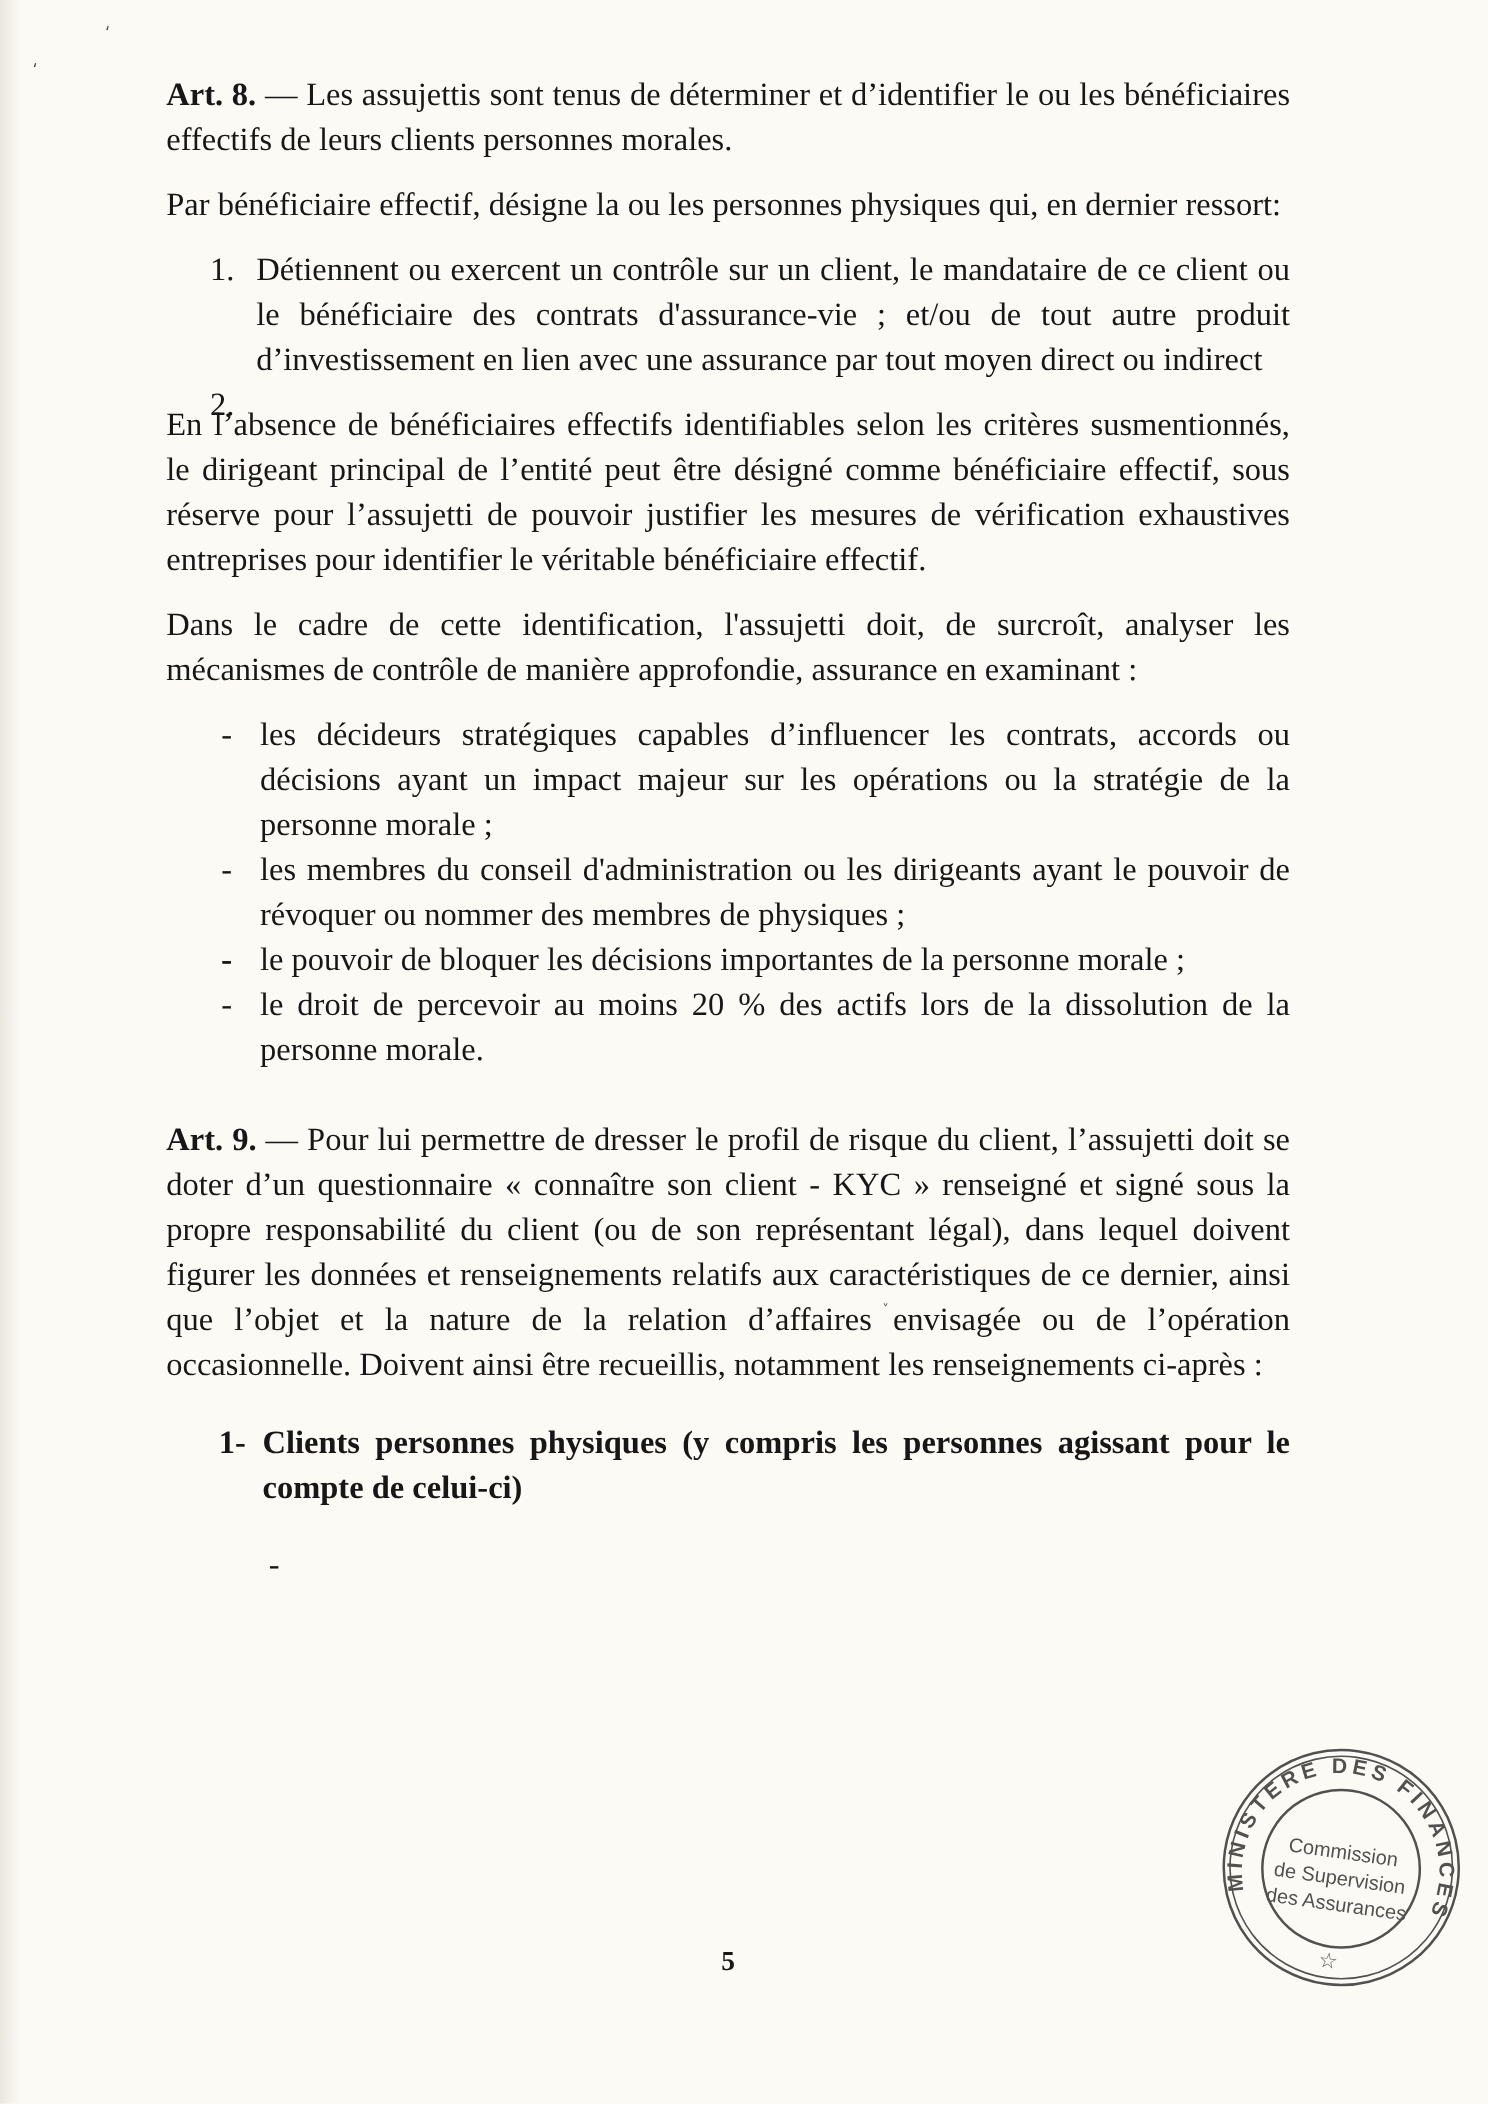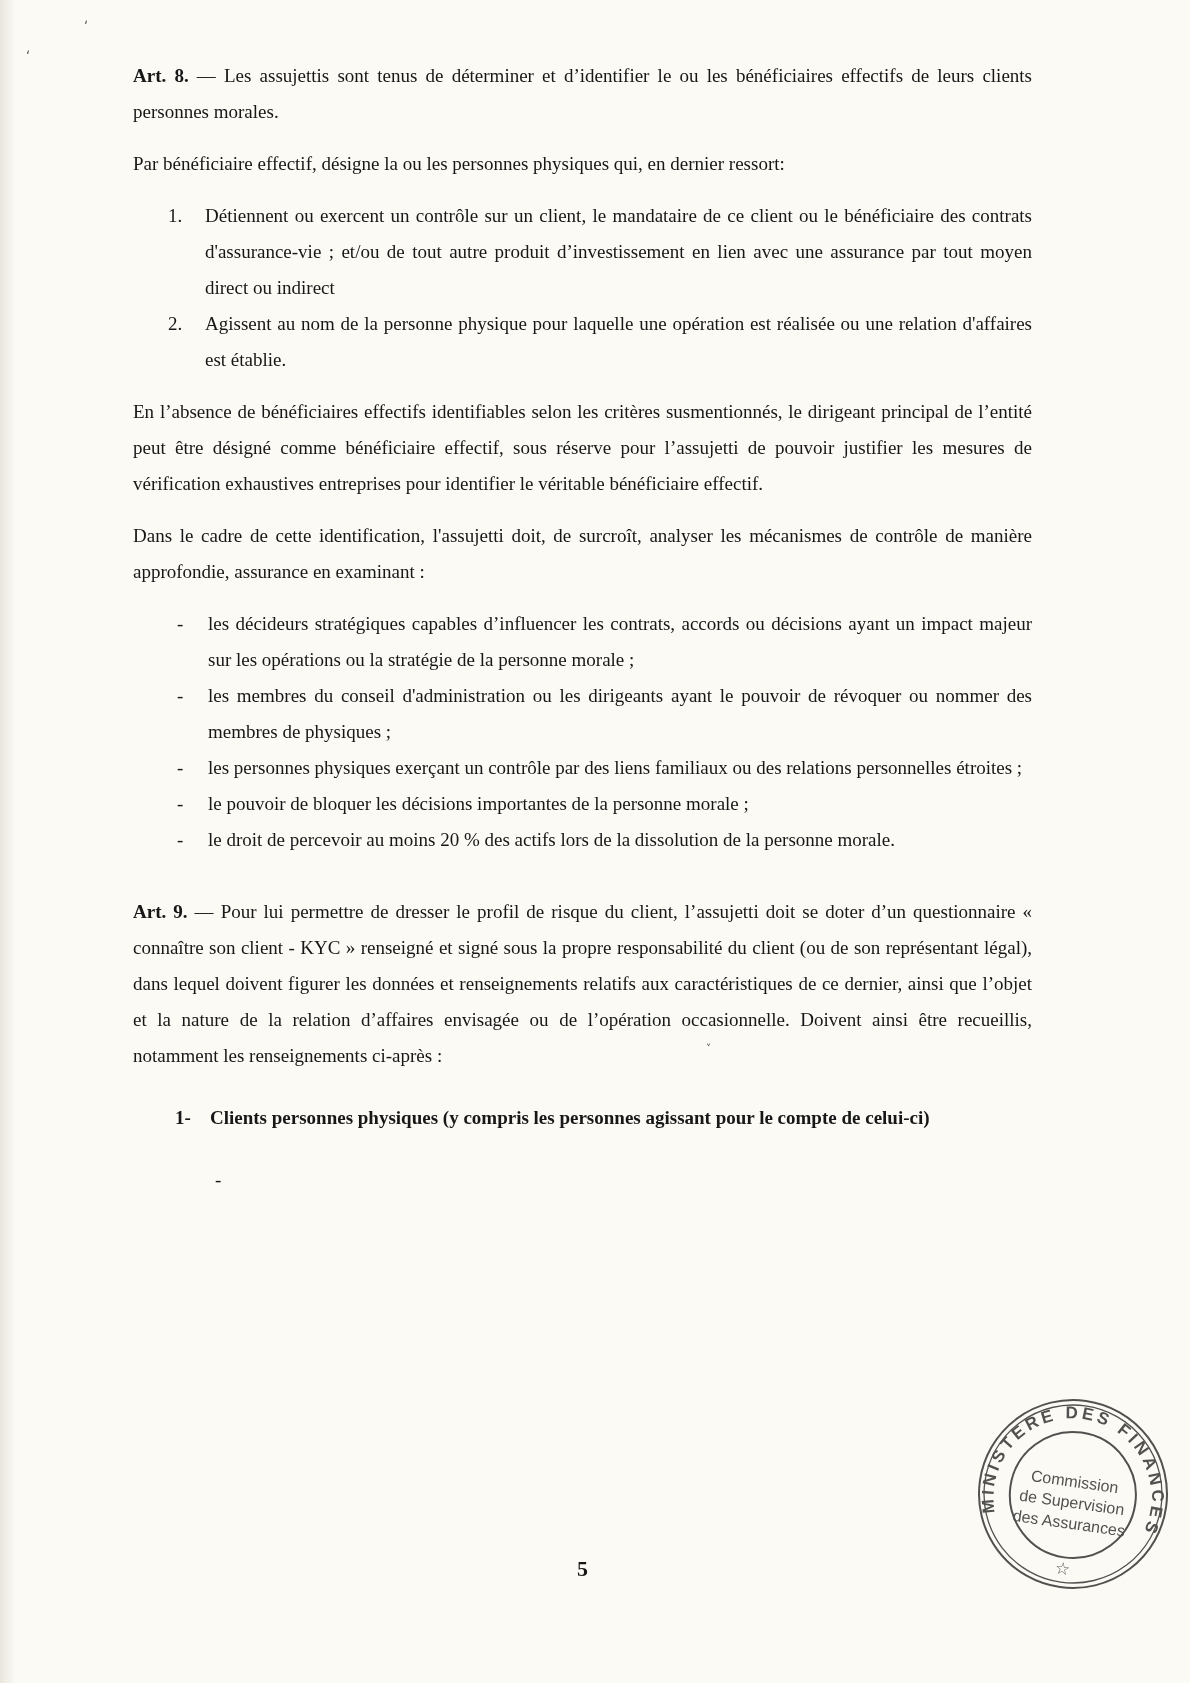--- a/index.html
+++ b/index.html
@@ -12,21 +12,21 @@
     overflow:hidden;
   }
   
   .scan-edge {
     position:absolute; left:0; top:0; width:16px; height:100%;
     background:linear-gradient(to right, #e9e6de, rgba(251,250,245,0));
   }
   .speck { position:absolute; color:#4a4a4a; font-size:13px; font-family:"DejaVu Sans", sans-serif; }
   .content {
     position:absolute; left:133px; top:58px; width:899px;
-    font-size:19px; line-height:36px;
+    font-size:26px; line-height:36px;
     text-align:justify;
     hyphens:none;
   }
   .para { margin:0 0 16px 0; }
   .art-label { font-weight:bold; }
   .nlist { margin:0 0 16px 35px; padding:0; list-style:none; }
   .n-item { position:relative; padding-left:37px; text-align:justify; }
   .n-marker { position:absolute; left:0; }
   .dlist { margin:0; padding:0; list-style:none; margin-left:42px; }
   .d-item { position:relative; padding-left:33px; text-align:justify; }
@@ -81,41 +81,39 @@
 
   <p class="para">Par bénéficiaire effectif, désigne la ou les personnes physiques qui, en dernier ressort:</p>
 
   <div class="nlist">
     <div class="n-item">
       <span class="n-marker">1.</span>
       <span>Détiennent ou exercent un contrôle sur un client, le mandataire de ce client ou le bénéficiaire des contrats d'assurance-vie ; et/ou de tout autre produit d’investissement en lien avec une assurance par tout moyen direct ou indirect</span>
     </div>
     <div class="n-item">
       <span class="n-marker">2.</span>
-      <span>Agissent au nom de la personne physique pour laquelle une opération est réalisée ou une relation d'affaires est établie.</span>
     </div>
   </div>
 
 
   <p class="para">En l’absence de bénéficiaires effectifs identifiables selon les critères susmentionnés, le dirigeant principal de l’entité peut être désigné comme bénéficiaire effectif, sous réserve pour l’assujetti de pouvoir justifier les mesures de vérification exhaustives entreprises pour identifier le véritable bénéficiaire effectif.</p>
 
   <p class="para">Dans le cadre de cette identification, l'assujetti doit, de surcroît, analyser les mécanismes de contrôle de manière approfondie, assurance en examinant :</p>
 
   <div class="dlist">
     <div class="d-item">
       <span class="d-marker">-</span>
       <span>les décideurs stratégiques capables d’influencer les contrats, accords ou décisions ayant un impact majeur sur les opérations ou la stratégie de la personne morale ;</span>
     </div>
     <div class="d-item">
       <span class="d-marker">-</span>
       <span>les membres du conseil d'administration ou les dirigeants ayant le pouvoir de révoquer ou nommer des membres de physiques ;</span>
     </div>
     <div class="d-item">
       <span class="d-marker">-</span>
-      <span>les personnes physiques exerçant un contrôle par des liens familiaux ou des relations personnelles étroites ;</span>
     </div>
     <div class="d-item">
       <span class="d-marker">-</span>
       <span>le pouvoir de bloquer les décisions importantes de la personne morale ;</span>
     </div>
     <div class="d-item">
       <span class="d-marker">-</span>
       <span>le droit de percevoir au moins 20 % des actifs lors de la dissolution de la personne morale.</span>
     </div>
   </div>

